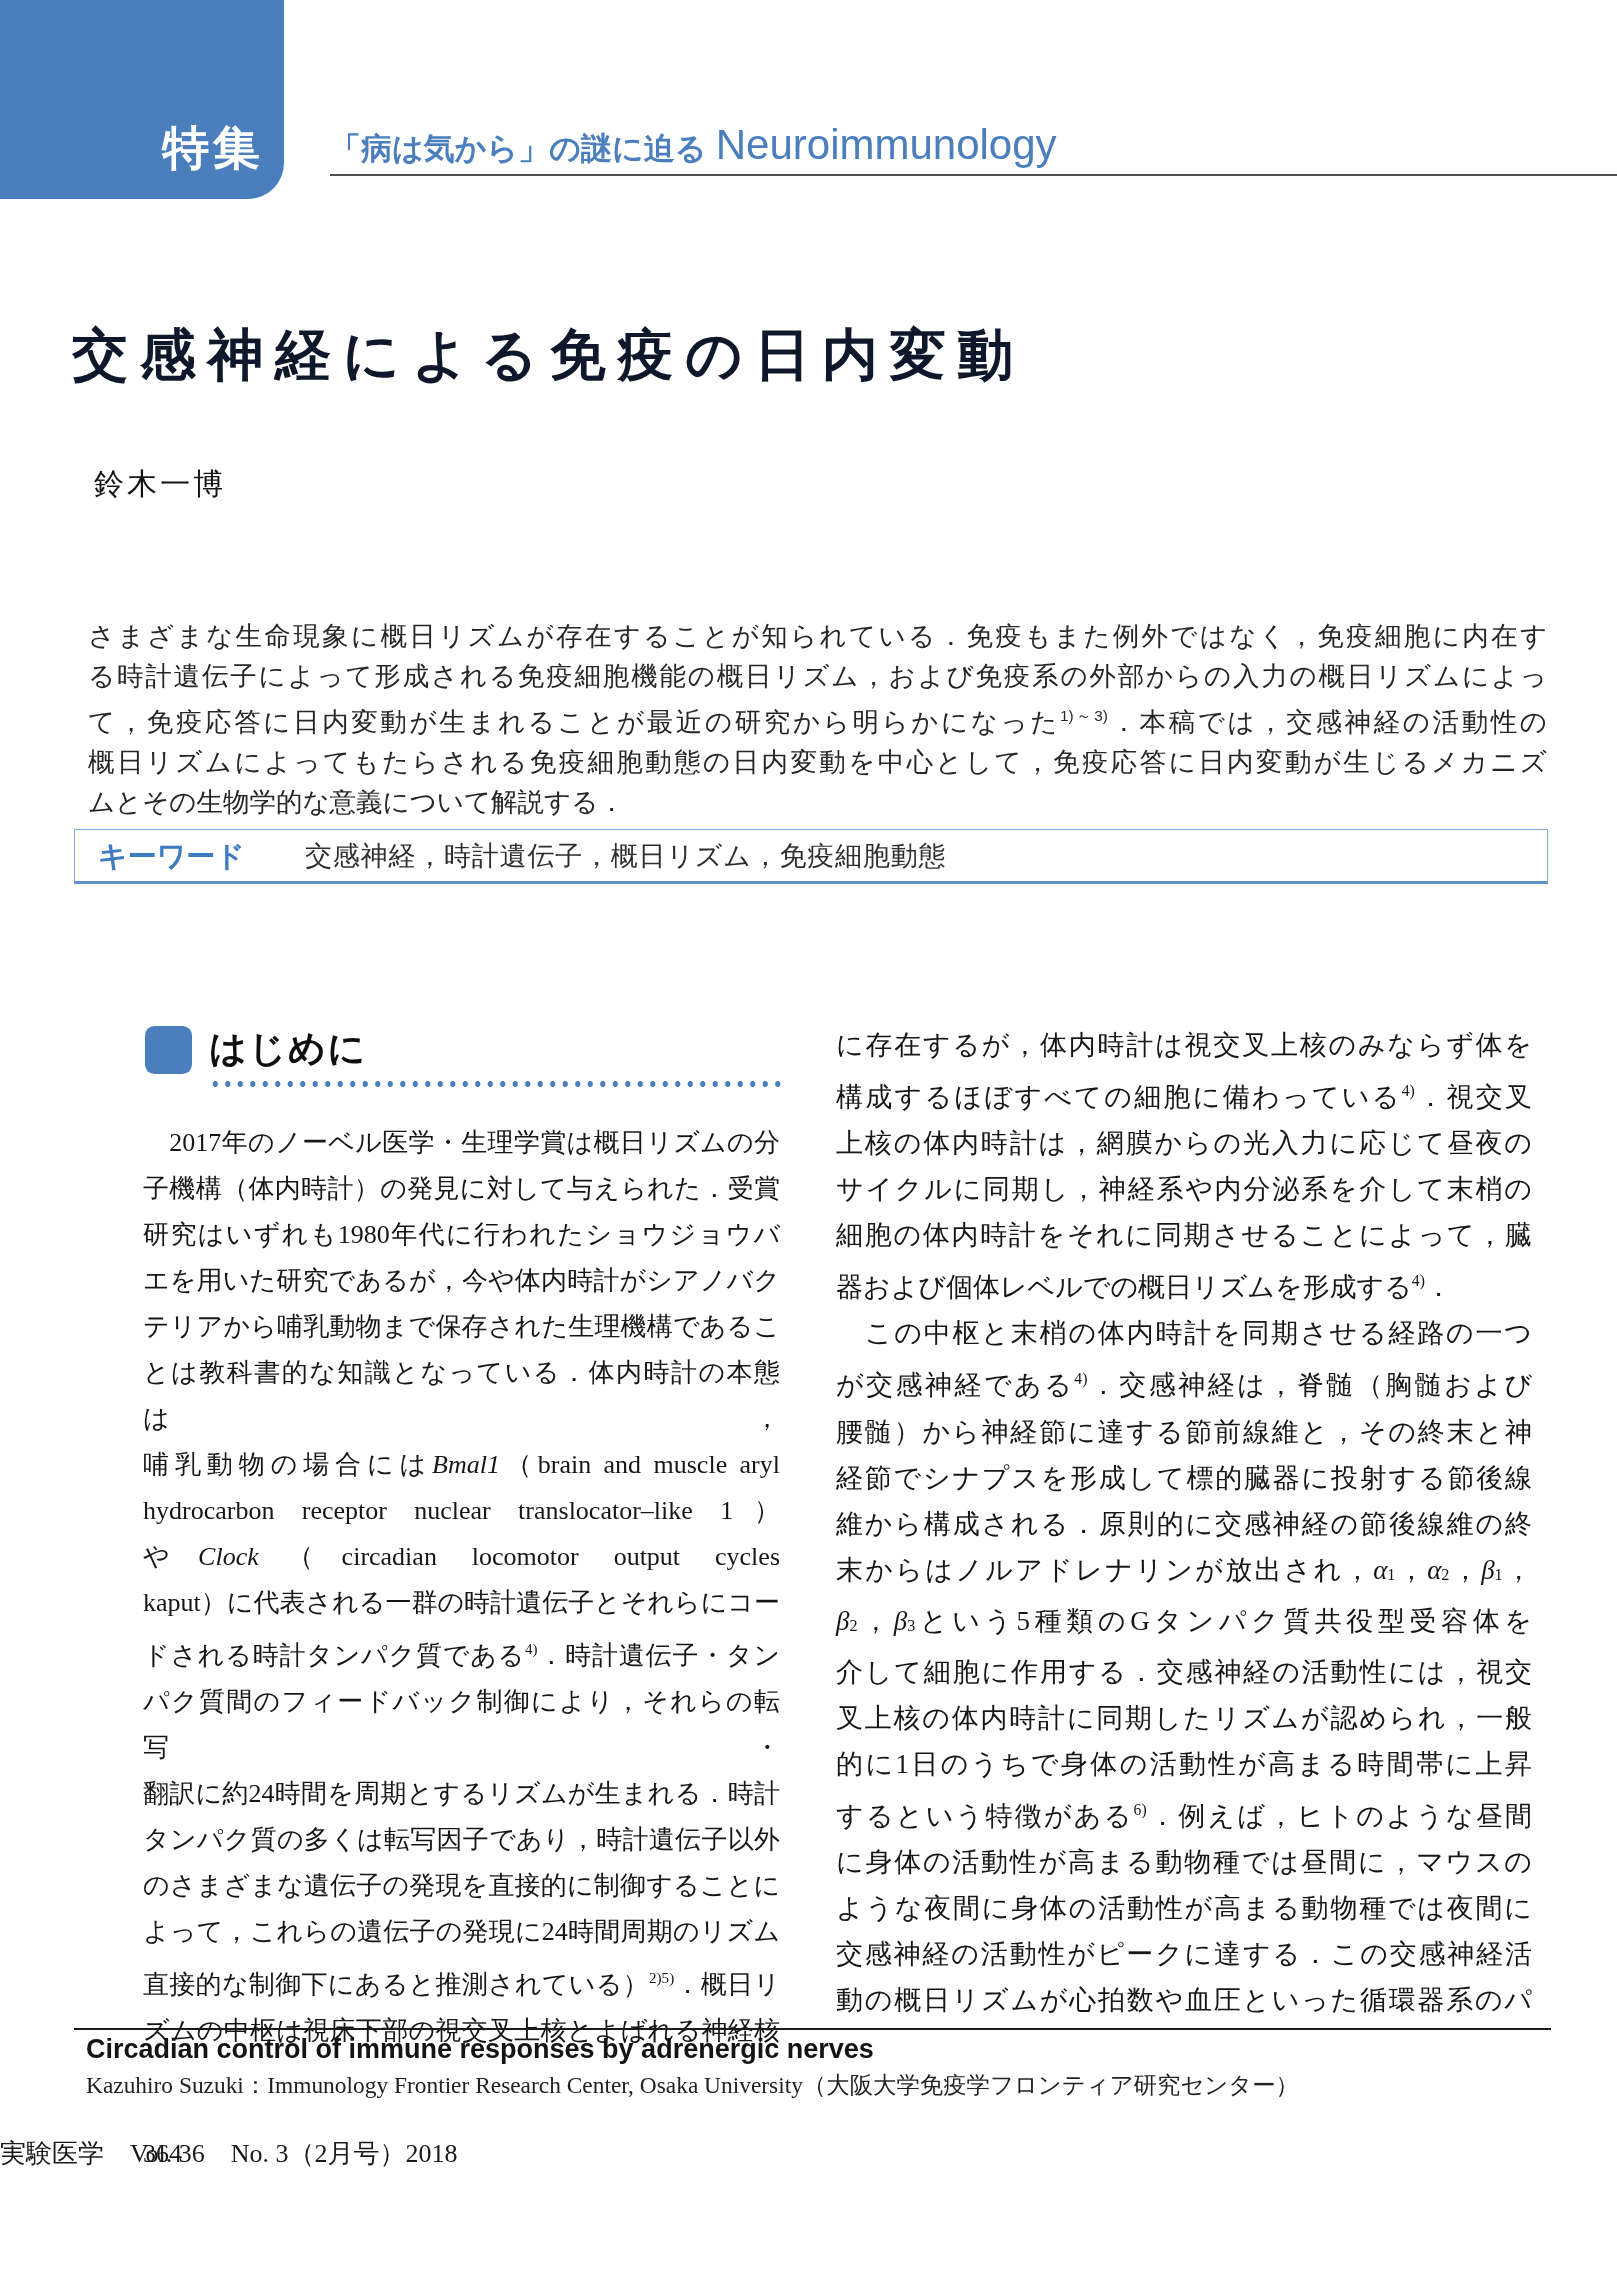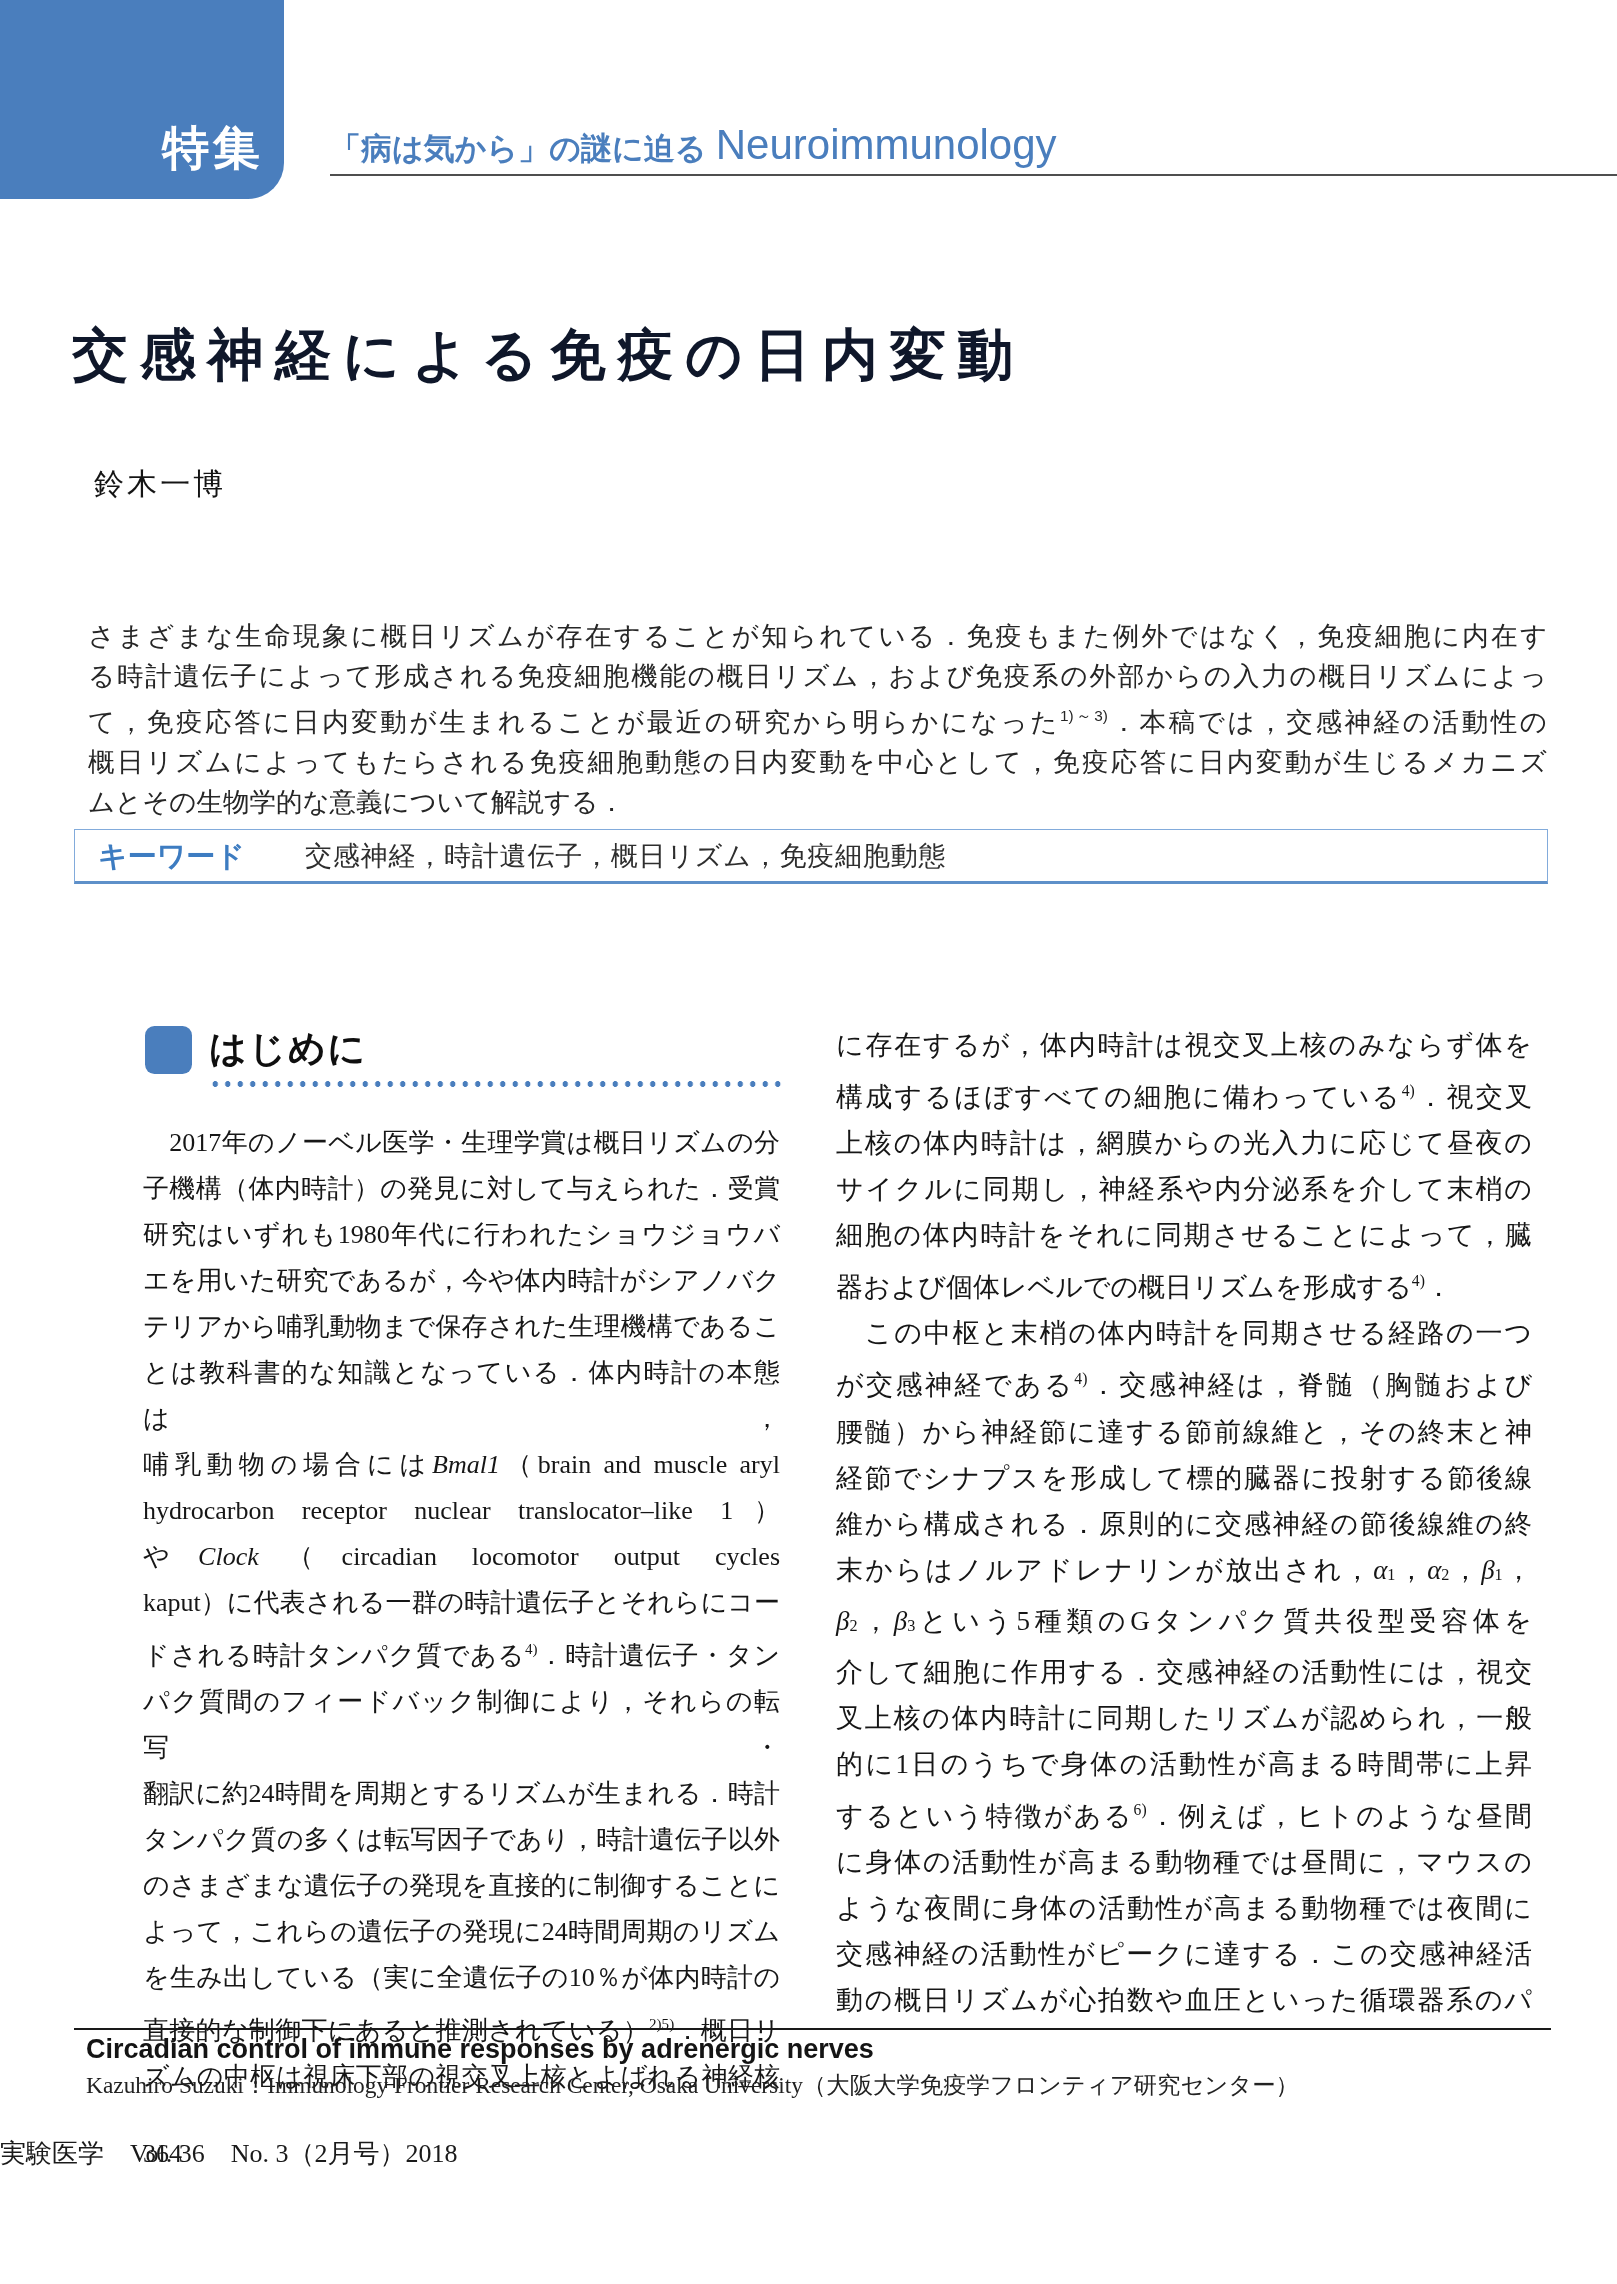--- a/index.html
+++ b/index.html
@@ -162,21 +162,20 @@
       <div class="tline"><span>哺乳動物の場合には</span><span class="i">Bmal1</span><span>（brain and muscle aryl</span></div>
       <div class="tline"><span>hydrocarbon receptor nuclear translocator–like 1）</span></div>
       <div class="tline"><span>や</span><span class="i">Clock</span><span>（circadian locomotor output cycles</span></div>
       <div class="tline"><span>kaput）に代表される一群の時計遺伝子とそれらにコー</span></div>
       <div class="tline"><span>ドされる時計タンパク質である</span><span class="sup">4)</span><span>．時計遺伝子・タン</span></div>
       <div class="tline"><span>パク質間のフィードバック制御により，それらの転写・</span></div>
       <div class="tline"><span>翻訳に約24時間を周期とするリズムが生まれる．時計</span></div>
       <div class="tline"><span>タンパク質の多くは転写因子であり，時計遺伝子以外</span></div>
       <div class="tline"><span>のさまざまな遺伝子の発現を直接的に制御することに</span></div>
       <div class="tline"><span>よって，これらの遺伝子の発現に24時間周期のリズム</span></div>
-      <div class="tline"><span>を生み出している（実に全遺伝子の10％が体内時計の</span></div>
       <div class="tline"><span>直接的な制御下にあると推測されている）</span><span class="sup">2)5)</span><span>．概日リ</span></div>
       <div class="tline"><span>ズムの中枢は視床下部の視交叉上核とよばれる神経核</span></div>
     </div>
   <div class="body-col right-col">
       <div class="tline"><span>に存在するが，体内時計は視交叉上核のみならず体を</span></div>
       <div class="tline"><span>構成するほぼすべての細胞に備わっている</span><span class="sup">4)</span><span>．視交叉</span></div>
       <div class="tline"><span>上核の体内時計は，網膜からの光入力に応じて昼夜の</span></div>
       <div class="tline"><span>サイクルに同期し，神経系や内分泌系を介して末梢の</span></div>
       <div class="tline"><span>細胞の体内時計をそれに同期させることによって，臓</span></div>
       <div class="tline last"><span>器および個体レベルでの概日リズムを形成する</span><span class="sup">4)</span><span>．</span></div>

